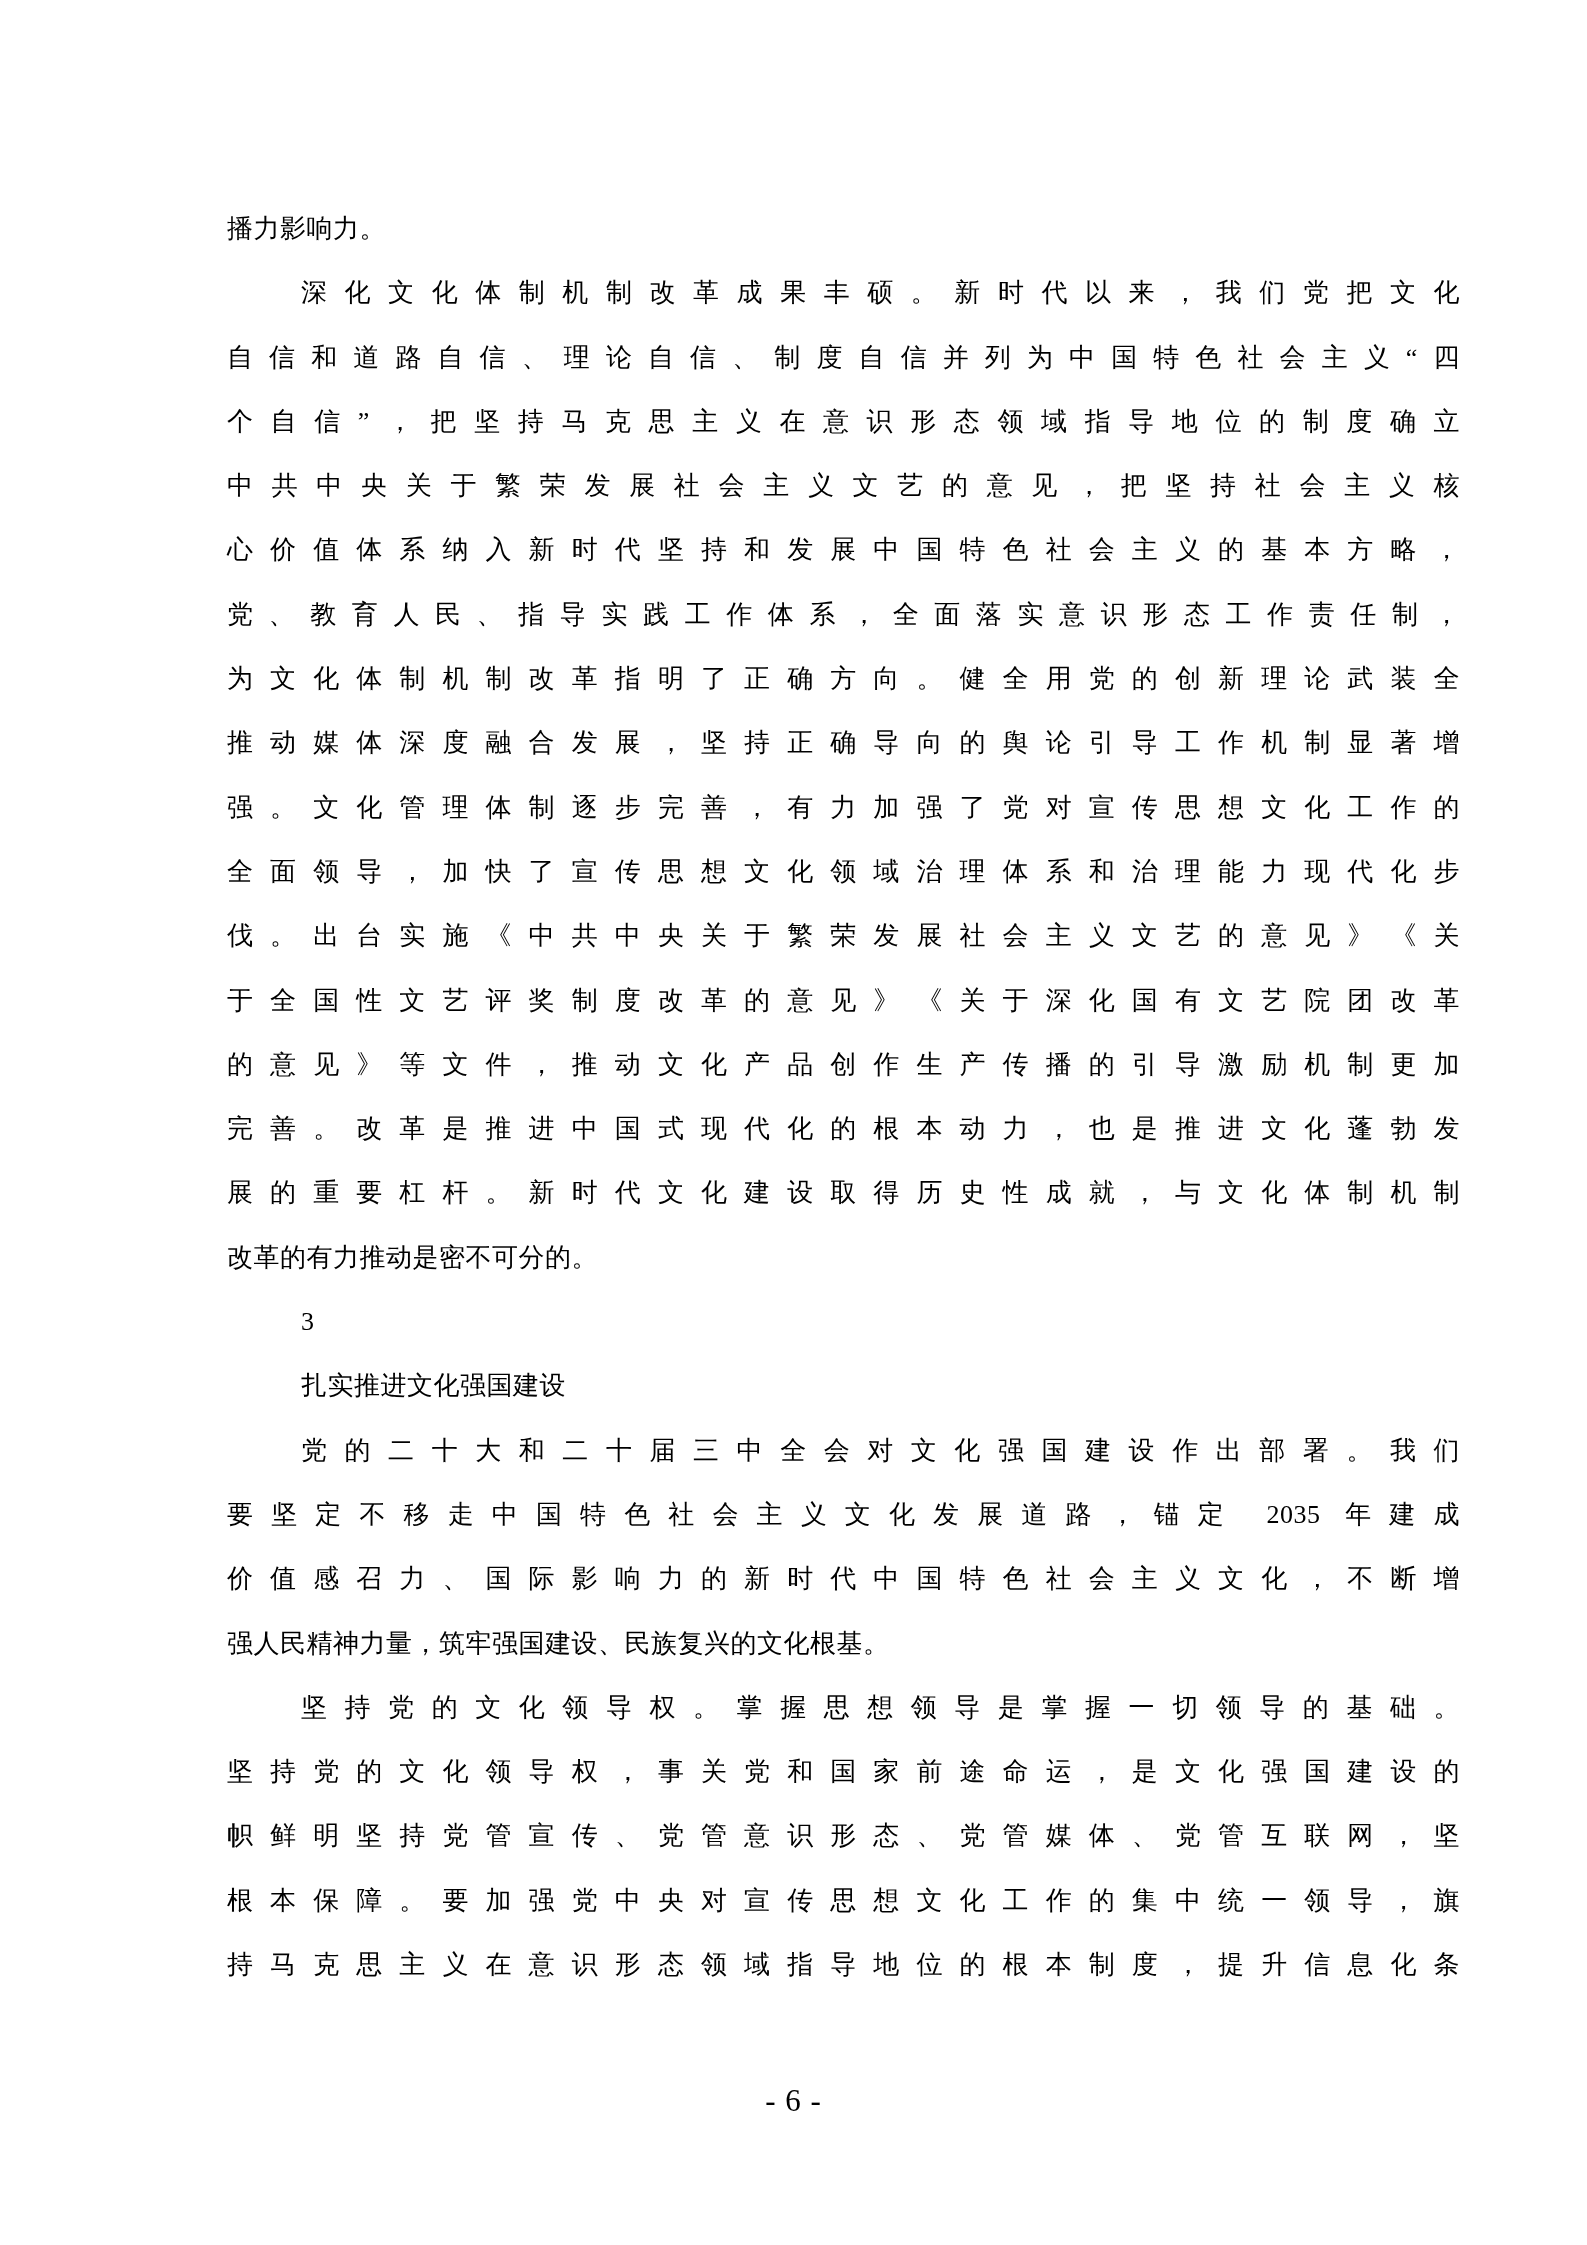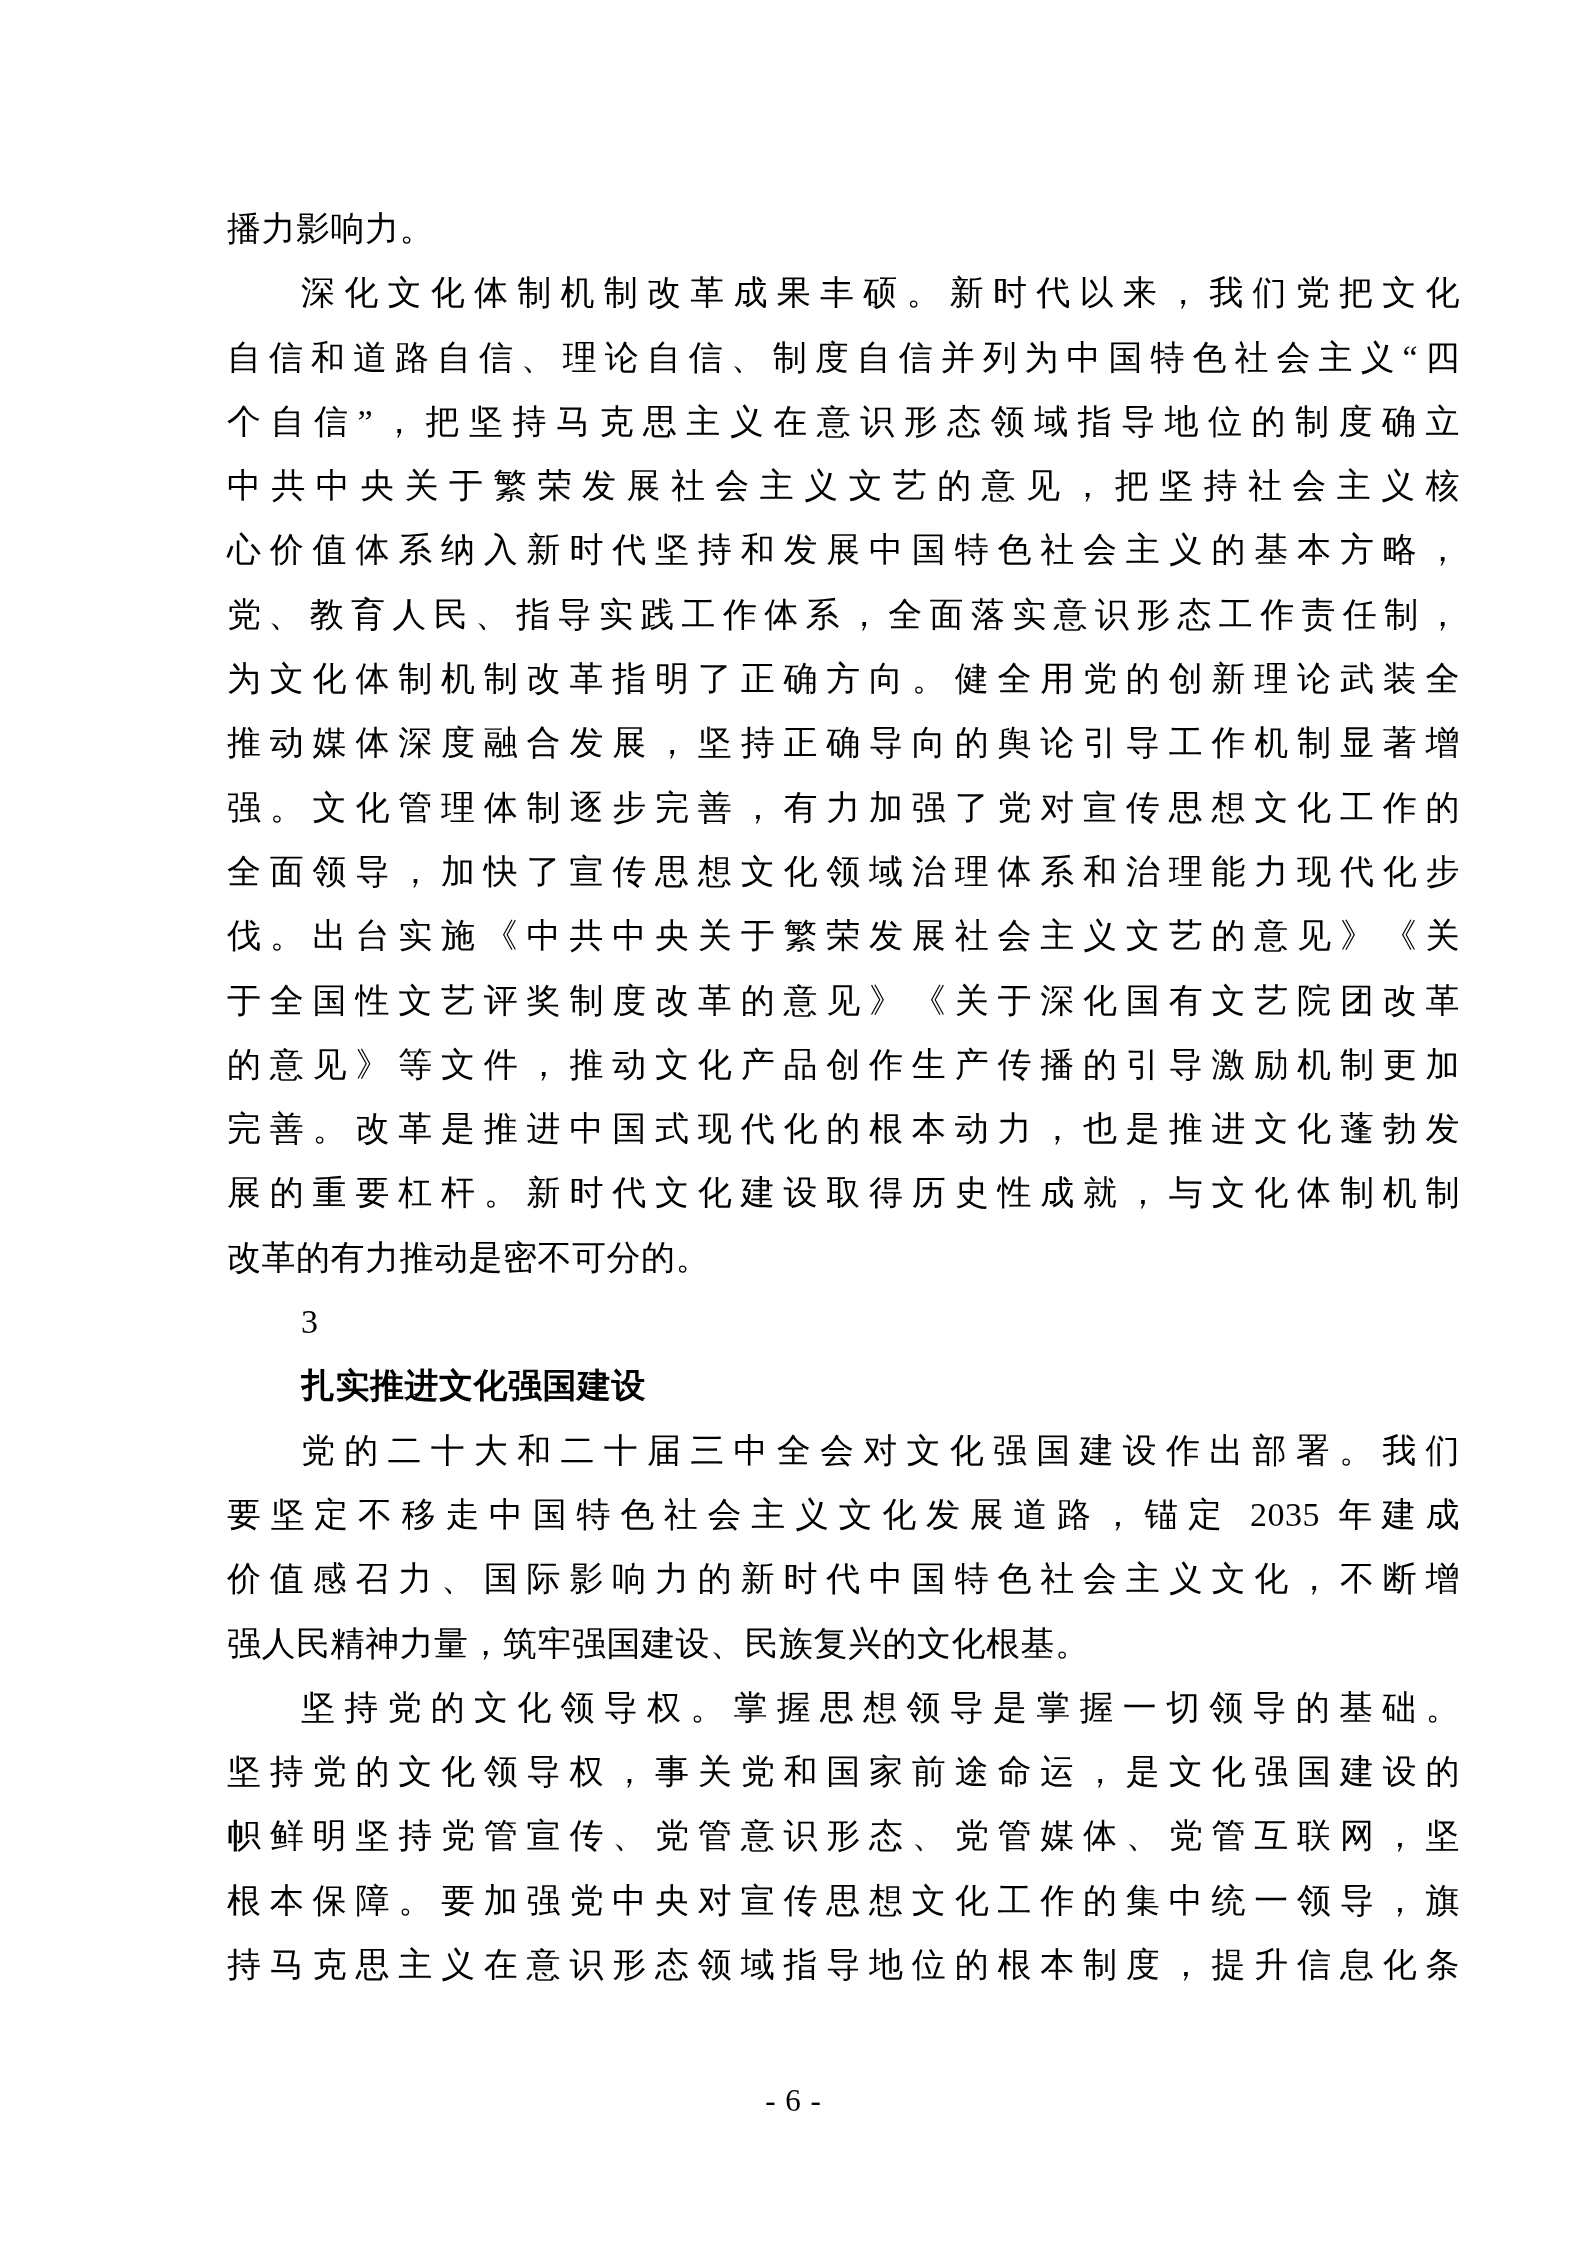--- a/index.html
+++ b/index.html
@@ -16,37 +16,37 @@
     font-family: "Liberation Serif", "DejaVu Serif", serif;
     overflow: hidden;
   }
   .text-block {
     position: absolute;
     left: 227px;
     top: 197px;
     width: 1233px;
   }
   .line {
-    font-size: 34px;
+    font-size: 26px;
     height: 64.3px;
     line-height: 64.3px;
     letter-spacing: 0.5px;
     text-align: left;
     overflow: visible;
   }
   .line.fill {
     text-align: justify;
     text-align-last: justify;
     text-justify: inter-character;
   }
   .line.indent {
     text-indent: 74px;
   }
   .line.heading {
-    font-weight: bold;
+    font-weight: normal;
   }
   .line.number {
     font-weight: normal;
   }
   .page-footer {
     position: absolute;
     left: 0;
     top: 2082px;
     width: 100%;
     text-align: center;

